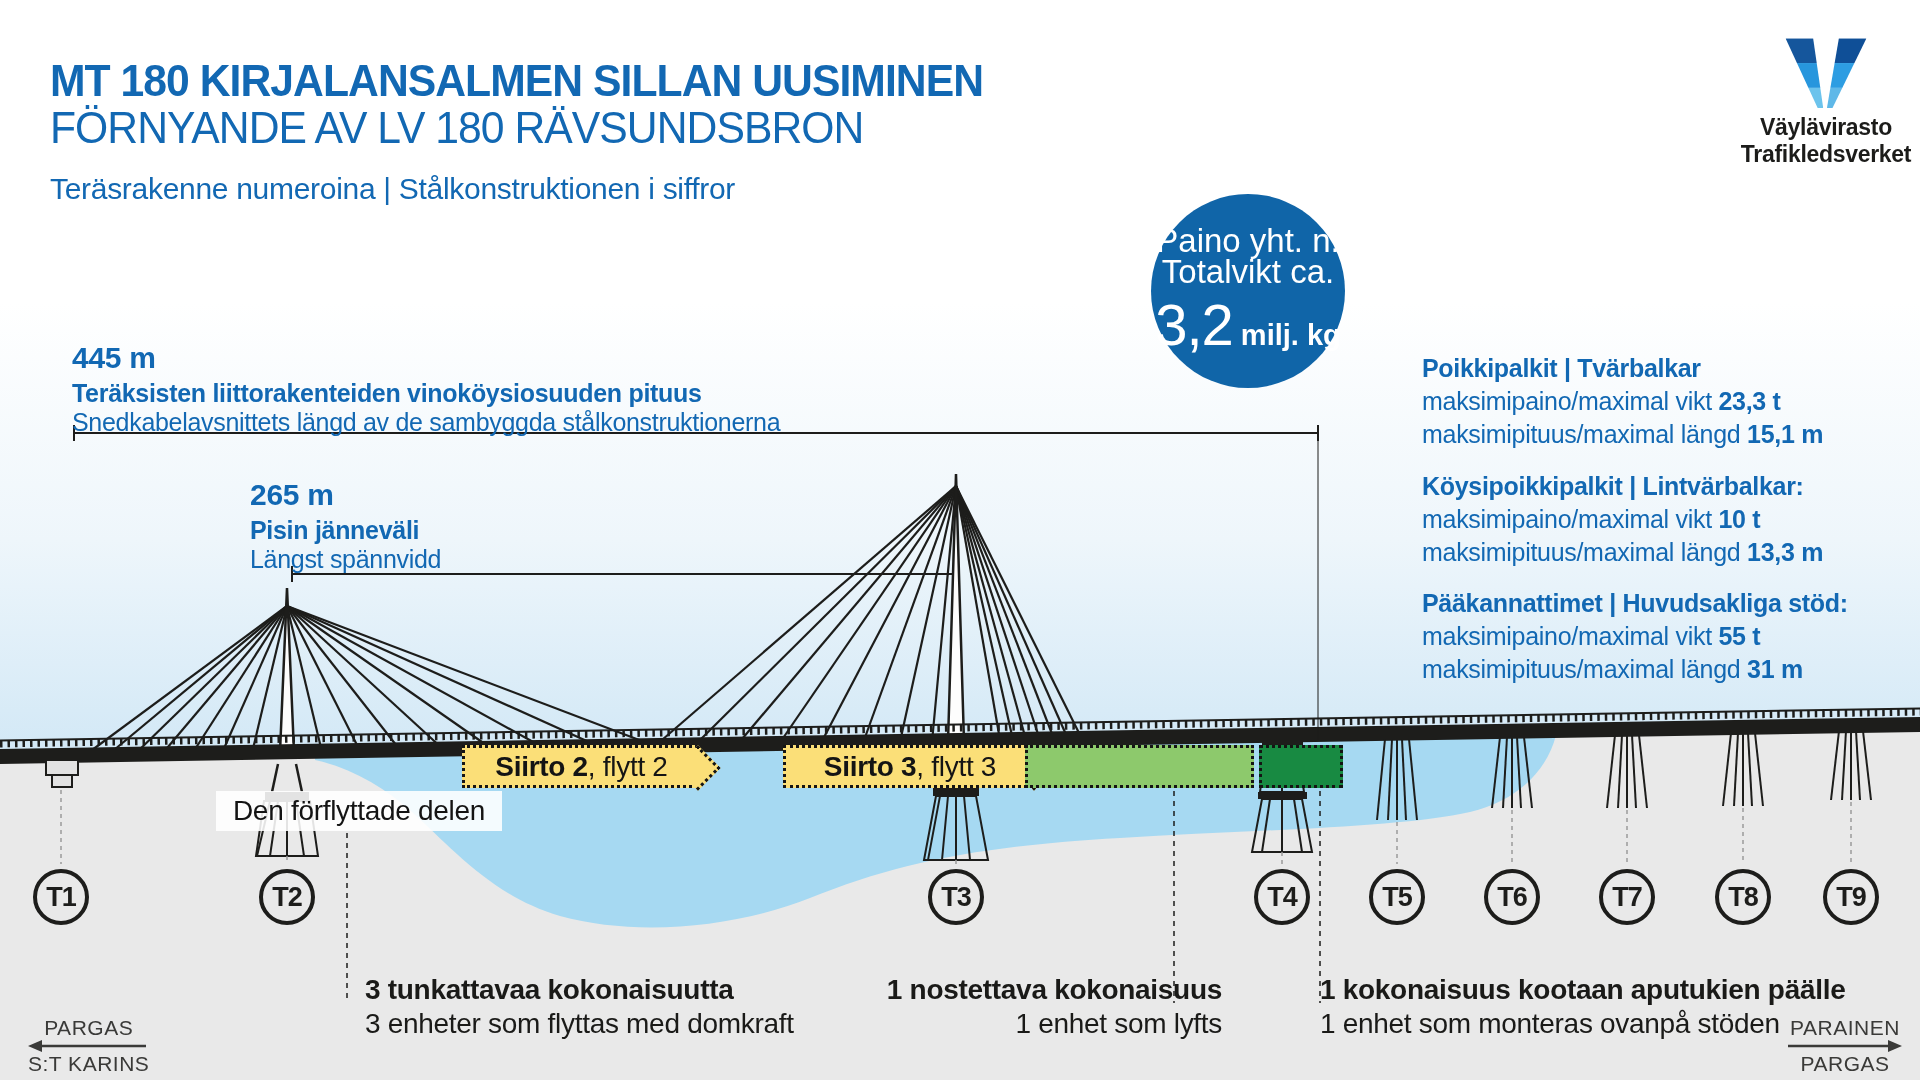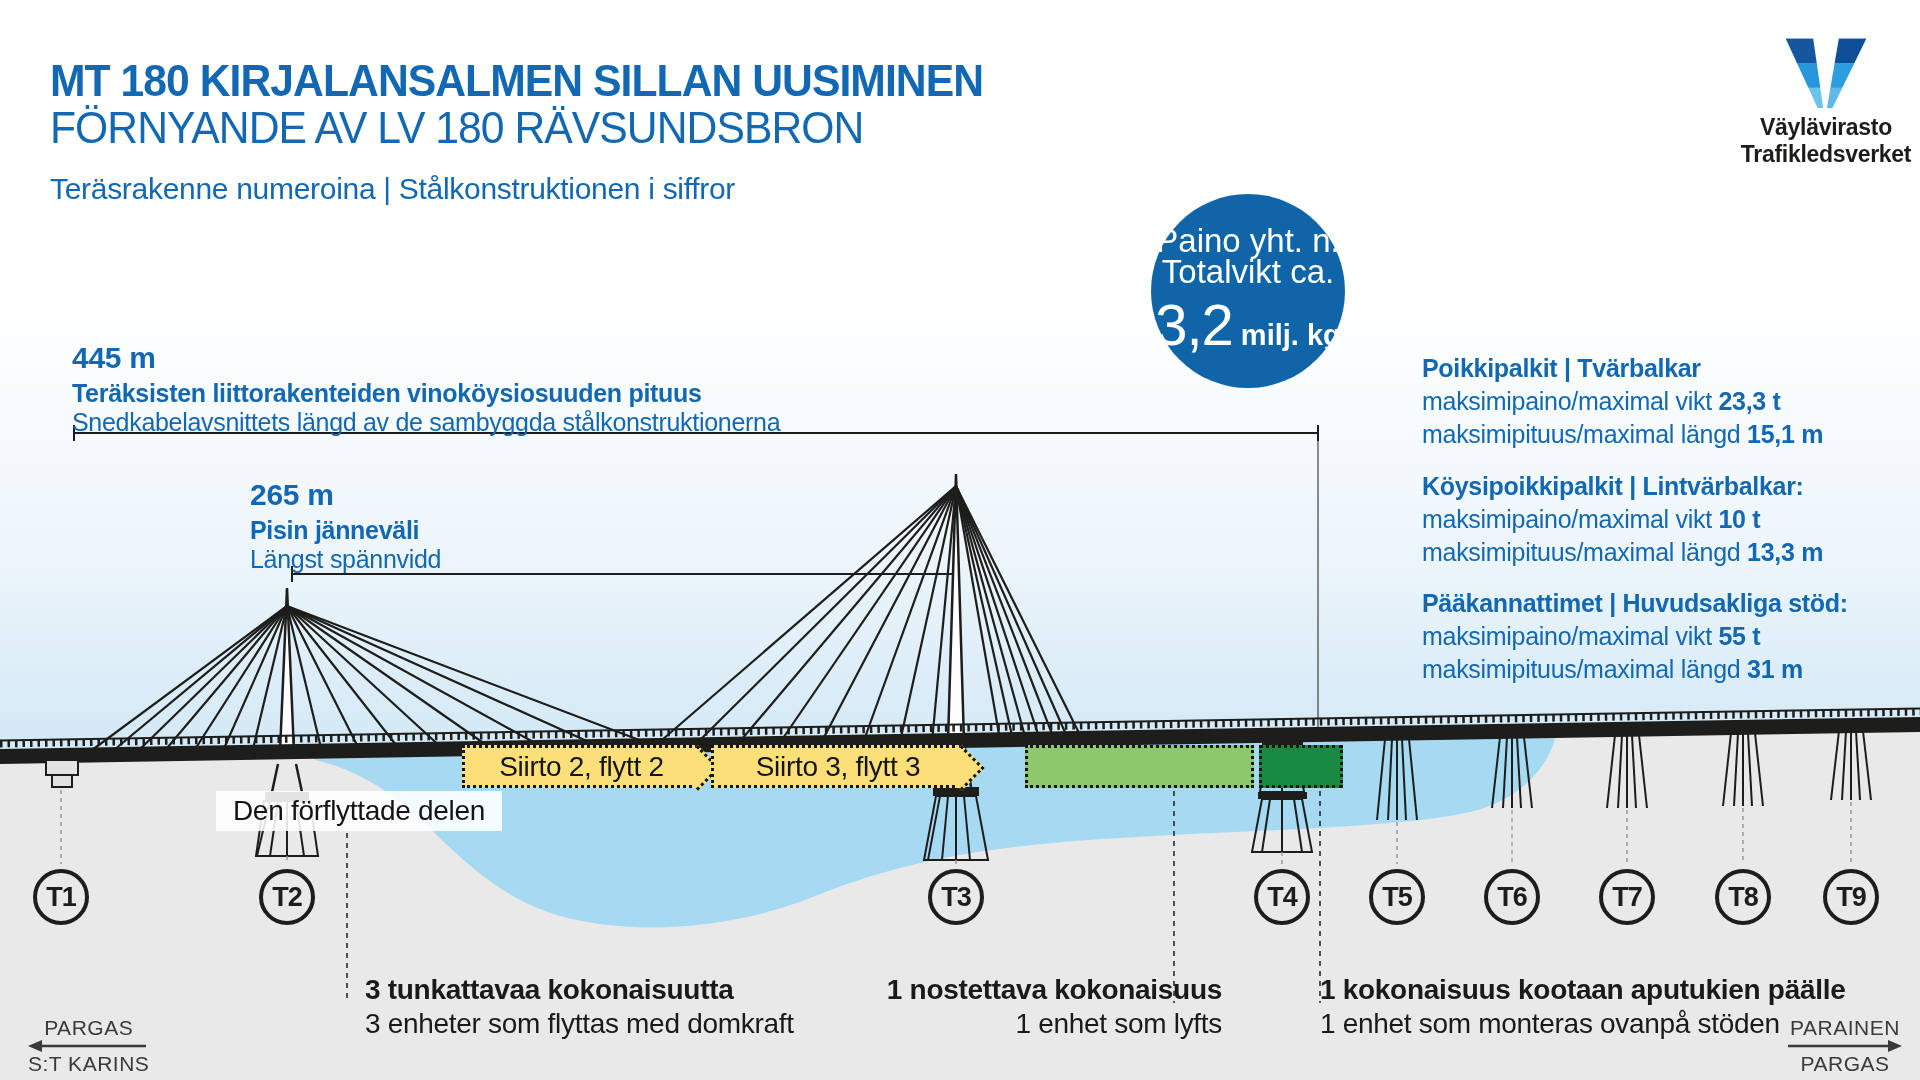--- a/index.html
+++ b/index.html
@@ -35,24 +35,24 @@
   .spec .t{font-weight:700;}
   .spec b{font-weight:700;}
   
   .seg{position:absolute;height:43px;display:flex;align-items:center;justify-content:center;font-size:28px;letter-spacing:-.3px;box-sizing:border-box;white-space:nowrap;}
   .seg-blue{left:155px;top:745px;width:300px;background:#1266b0;border:3px solid #141414;color:#fff;font-weight:700;}
   .seg-white{left:172px;top:791px;width:286px;height:40px;background:rgba(255,255,255,.88);color:#141414;font-weight:400;margin-left:44px;}
   .seg-yel{background:#fbdf78;border:3px dotted #141414;border-right:none;color:#141414;}
   .seg-yel .tip{position:absolute;right:-16px;top:4px;width:29px;height:29px;transform:rotate(45deg);background:#fbdf78;
                 border-top:3px dotted #141414;border-right:3px dotted #141414;}
   .seg-s2{left:462px;top:745px;width:236px;}
-  .seg-s3{left:711px;top:745px;width:251px;}
+  .seg-s3{left:783px;top:745px;width:251px;}
   .seg-lg{left:1025px;top:745px;width:229px;background:#8dc96c;border:3px dotted #141414;}
   .seg-dg{left:1259px;top:745px;width:84px;background:#188a42;border:3px dotted #141414;}
-  .bold{font-weight:400;}
+  .bold{font-weight:700;}
   
   .pier{position:absolute;top:869px;width:56px;height:56px;border-radius:50%;border:4px solid #1d1d1b;background:#e9e9e9;
         box-sizing:border-box;display:flex;align-items:center;justify-content:center;font-size:27px;font-weight:700;letter-spacing:-1px;}
   
   .ann{font-size:28px;line-height:34px;letter-spacing:-.3px;color:#1a1a18;white-space:nowrap;}
   .ann .l1{font-weight:700;}
   .ann-a{left:365px;top:973px;}
   .ann-b{right:735px;top:973px;text-align:right;}
   .ann-c{left:1320px;top:973px;}
   

